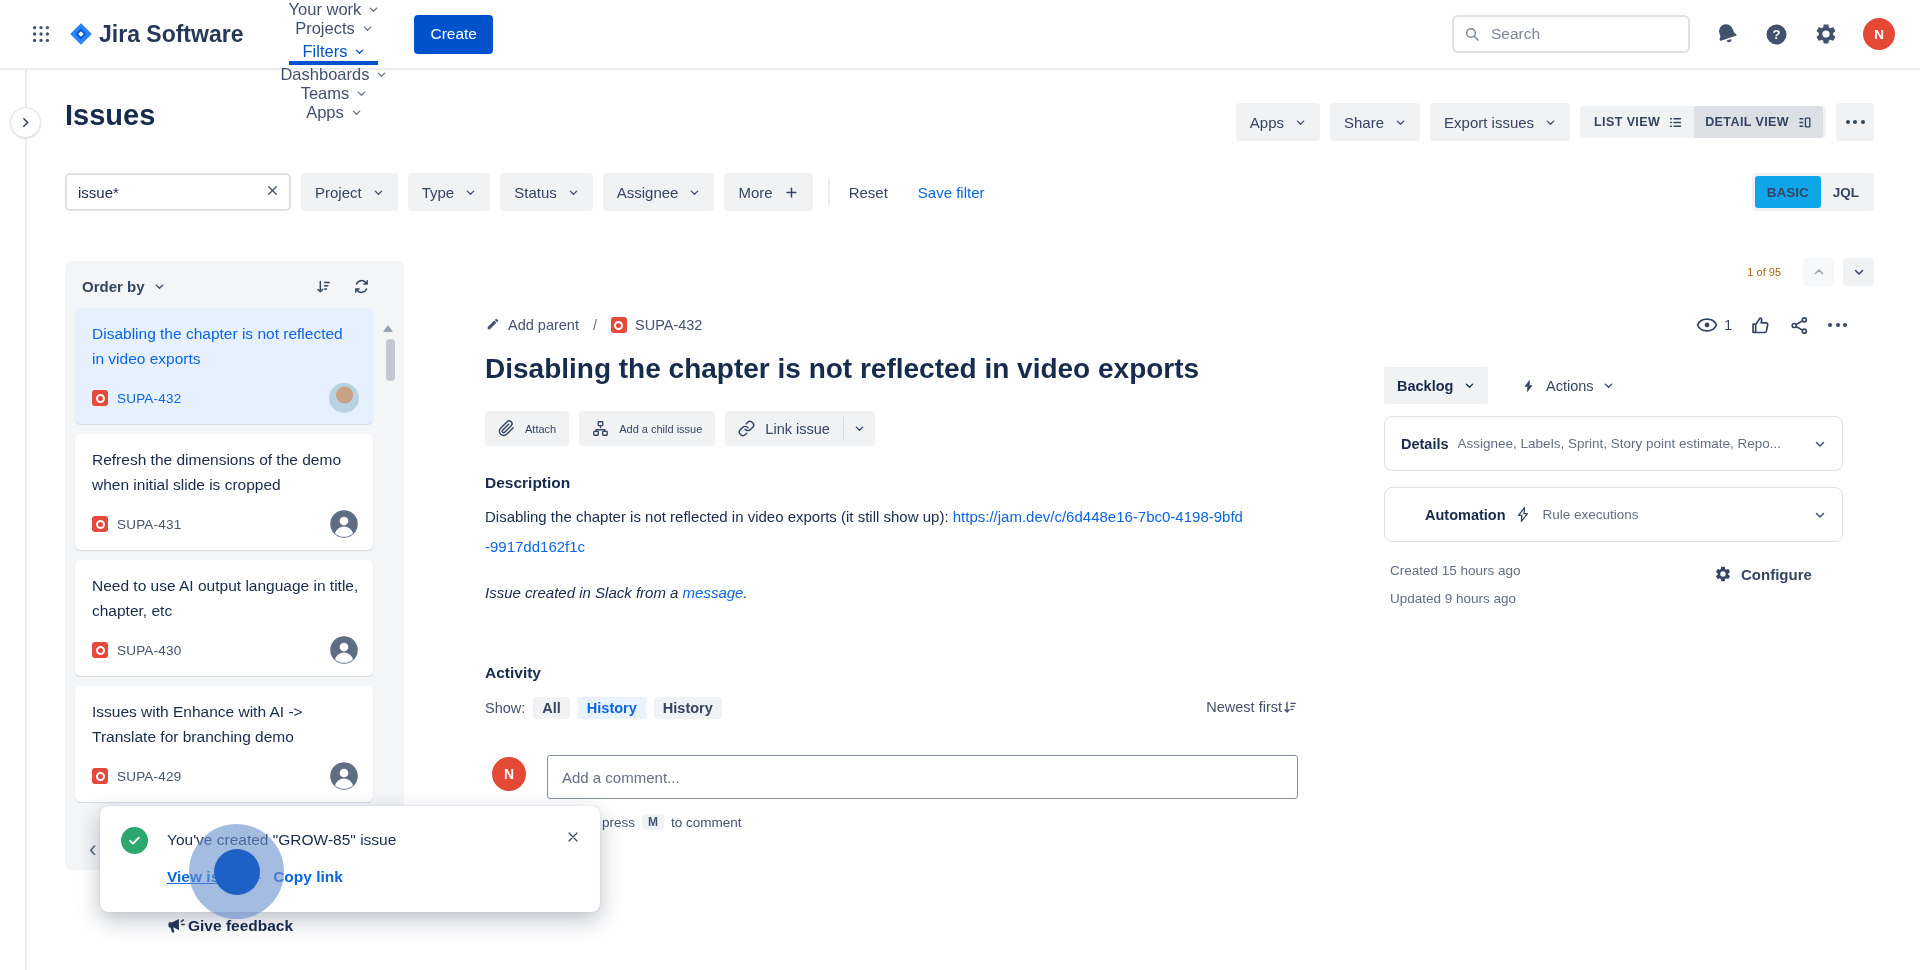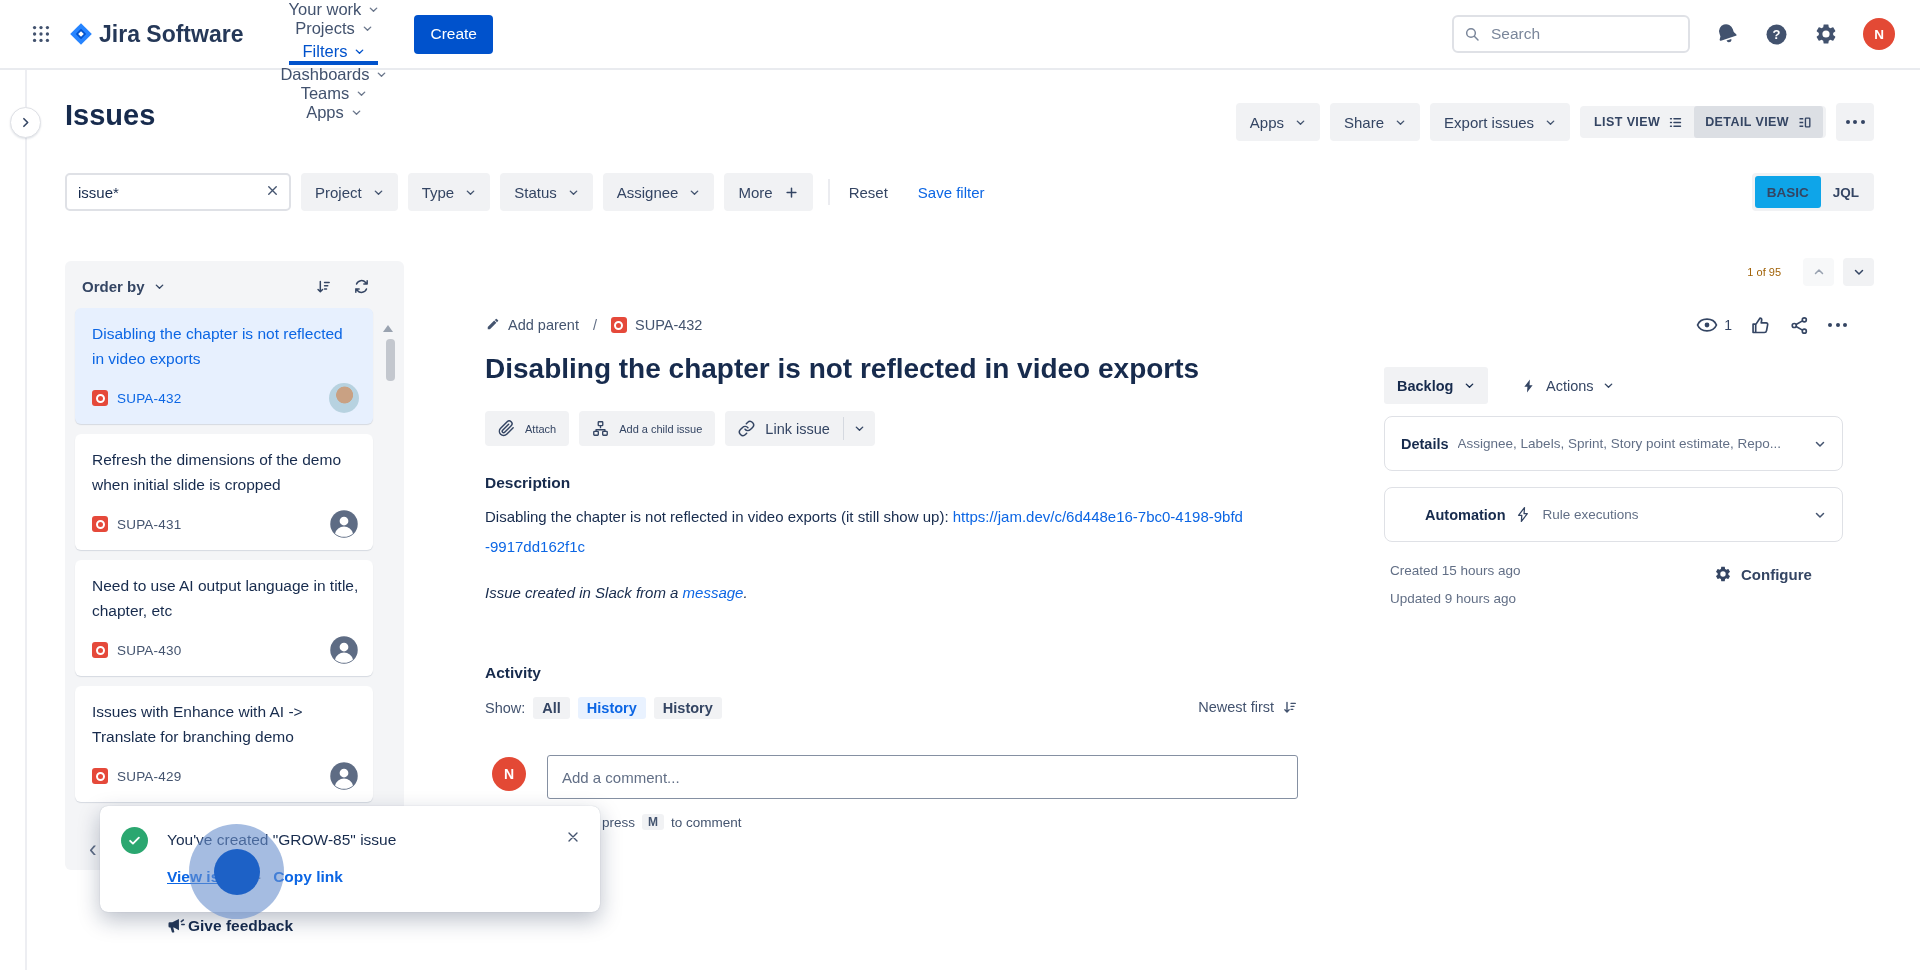--- a/index.html
+++ b/index.html
@@ -94,21 +94,21 @@
   .ls-chev{display:flex;align-items:center;padding:0 10px;color:#344563;cursor:pointer;}
   .desc-heading{position:absolute;left:485px;top:474px;font-size:15.5px;font-weight:600;margin:0;}
   .desc-body{position:absolute;left:485px;top:502px;width:762px;font-size:15px;line-height:30px;color:#172B4D;}
   .desc-body a{color:#0C66E4;text-decoration:none;word-break:break-all;cursor:pointer;}
   .slack-note{position:absolute;left:485px;top:584px;font-size:15px;font-style:italic;color:#172B4D;}
   .slack-note a{color:#0C66E4;text-decoration:none;cursor:pointer;}
   .activity-heading{position:absolute;left:485px;top:664px;font-size:15.5px;font-weight:600;margin:0;}
   .show-row{position:absolute;left:485px;top:697px;display:flex;align-items:center;gap:8px;font-size:14.5px;color:#42526E;}
   .tab{padding:3px 9px;border-radius:3px;background:#F1F2F4;color:#344563;font-weight:600;cursor:pointer;}
   .tab.comments{background:#E9F2FF;color:#0C66E4;}
-  .sort-row{position:absolute;top:699px;right:622px;display:flex;align-items:center;gap:8px;font-size:14.5px;color:#42526E;cursor:pointer;}
+  .sort-row{position:absolute;top:699px;right:622px;display:flex;align-items:center;font-size:14.5px;color:#42526E;cursor:pointer;}
   .comment-avatar{position:absolute;left:492px;top:757px;width:34px;height:34px;border-radius:50%;background:#E34935;color:#fff;font-weight:700;font-size:14px;display:flex;align-items:center;justify-content:center;}
   .comment-box{position:absolute;left:547px;top:755px;width:751px;height:44px;box-sizing:border-box;border:1px solid #8590A2;border-radius:3px;background:#fff;display:flex;align-items:center;}
   .comment-box input{border:none;outline:none;width:100%;padding:0 14px;font-size:15px;font-family:inherit;color:#172B4D;background:transparent;}
   .comment-box input::placeholder{color:#626F86;}
   .comment-hint{position:absolute;left:602px;top:814px;font-size:13.5px;color:#44546F;display:flex;align-items:center;gap:7px;}
   .kbd{background:#F1F2F4;border-radius:3px;padding:1px 6px;font-size:12px;font-weight:700;color:#44546F;}
 
   
   .status-btn{position:absolute;left:1384px;top:367px;display:flex;align-items:center;gap:11px;height:37px;padding:0 13px;background:#F1F2F4;border-radius:3px;font-size:14.5px;font-weight:600;color:#172B4D;cursor:pointer;}
   .actions-btn{position:absolute;left:1521px;top:367px;height:37px;display:flex;align-items:center;gap:9px;font-size:14.5px;color:#344563;cursor:pointer;}

